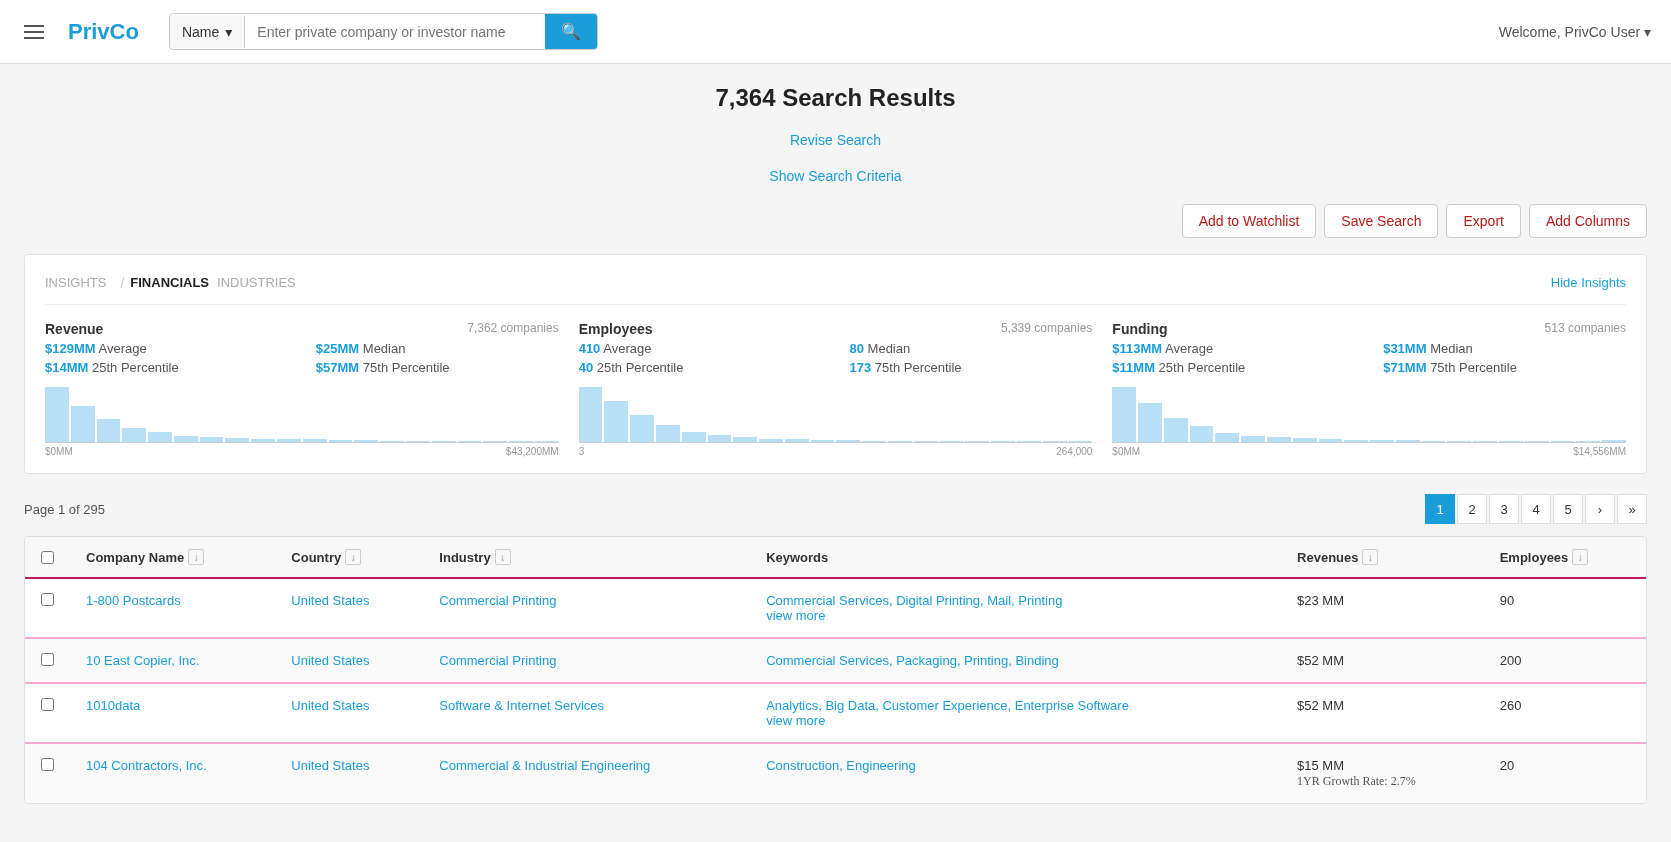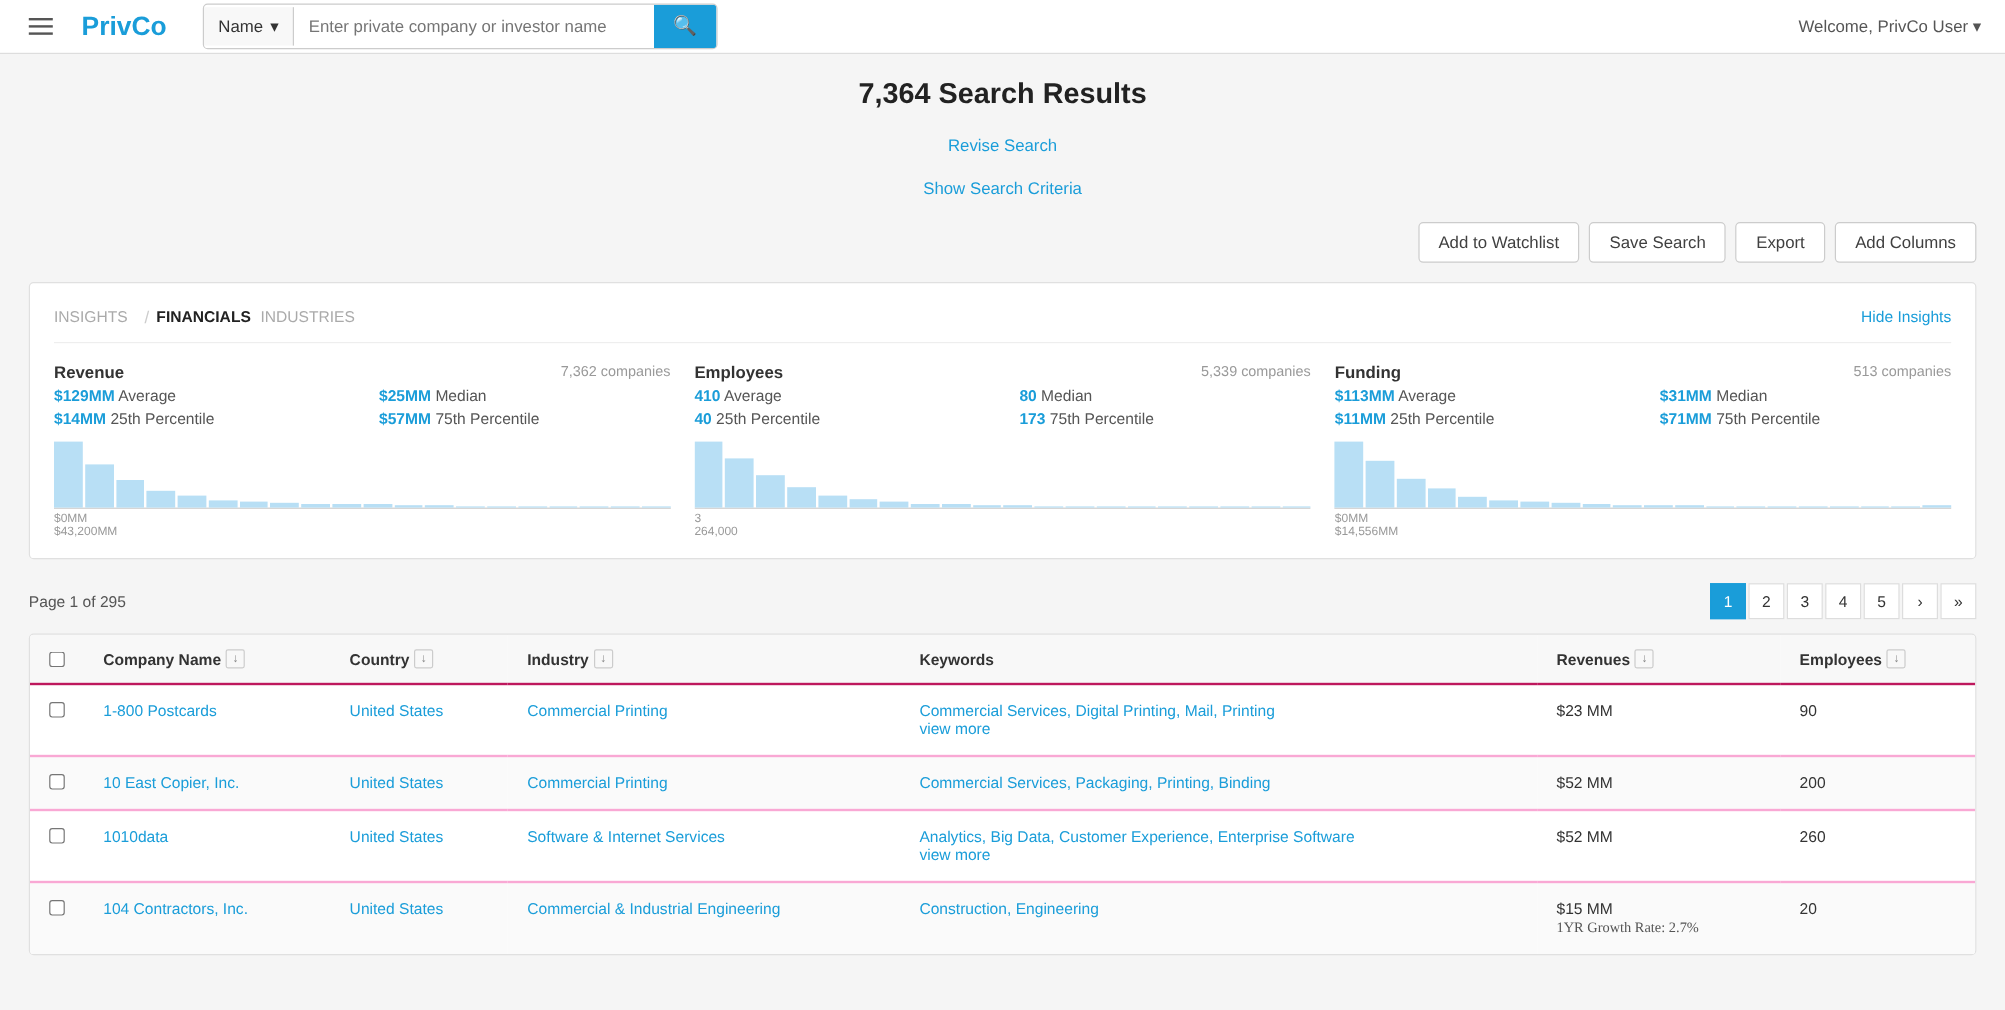--- a/index.html
+++ b/index.html
@@ -1,58 +1,58 @@
 <!DOCTYPE html>
 <html><head>
   <meta charset="utf-8">
   <style>
     * { box-sizing: border-box; margin: 0; padding: 0; }
     body { font-family: -apple-system, BlinkMacSystemFont, 'Segoe UI', Arial, sans-serif; font-size: 14px; color: #333; background: #f5f5f5; }
 
     
-    .header { background: #fff; border-bottom: 1px solid #ddd; padding: 0 20px; height: 45px; display: flex; align-items: center; gap: 20px; }
+    .header { background: #fff; border-bottom: 1px solid #ddd; padding: 0 20px; height: 64px; display: flex; align-items: center; gap: 20px; }
     .hamburger { display: flex; flex-direction: column; gap: 4px; cursor: pointer; padding: 4px; }
     .hamburger span { width: 20px; height: 2px; background: #555; display: block; }
     .logo { font-size: 22px; font-weight: 700; color: #1a9dd9; margin-right: 10px; white-space: nowrap; }
     .search-bar { display: flex; align-items: center; border: 1px solid #ccc; border-radius: 4px; overflow: hidden; flex: 0 0 auto; }
     .search-type { padding: 8px 12px; background: #f8f8f8; border-right: 1px solid #ccc; font-size: 14px; cursor: pointer; display: flex; align-items: flex-start; gap: 6px; white-space: nowrap; }
     .search-input { border: none; outline: none; padding: 8px 12px; font-size: 14px; width: 300px; color: #999; }
     .search-btn { background: #1a9dd9; border: none; padding: 8px 16px; cursor: pointer; color: #fff; font-size: 16px; }
     .header-right { margin-left: auto; color: #555; font-size: 14px; cursor: pointer; }
 
     
     .main { padding: 20px 24px; background: #f5f5f5; min-height: calc(100vh - 60px); }
 
     
     .results-header { display: flex; align-items: center; gap: 20px; margin-bottom: 16px; flex-direction: column; }
     .results-count { font-size: 24px; font-weight: 700; color: #222; }
     .link-btn { color: #1a9dd9; text-decoration: none; font-size: 14px; cursor: pointer; background: none; border: none; }
     .action-buttons { margin-left: auto; display: flex; gap: 8px; }
-    .action-btn { padding: 8px 16px; border: 1px solid #ccc; background: #fff; border-radius: 4px; cursor: pointer; font-size: 14px; color: #404040; white-space: nowrap; }
+    .action-btn { padding: 8px 16px; border: 1px solid #ccc; background: #fff; border-radius: 4px; cursor: pointer; font-size: 14px; color: #b91c1c; white-space: nowrap; }
 
     
     .insights-panel { background: #fff; border: 1px solid #e0e0e0; border-radius: 4px; padding: 16px 20px; margin-bottom: 20px; }
     .insights-tabs { display: flex; align-items: center; gap: 0; margin-bottom: 16px; border-bottom: 1px solid #eee; padding-bottom: 10px; }
     .insights-tab { font-size: 13px; color: #aaa; cursor: pointer; padding: 4px 0; margin-right: 8px; }
     .insights-tab.active { color: #222; font-weight: 700; }
     .insights-separator { color: #ccc; margin: 0 6px; }
     .hide-insights { margin-left: auto; color: #1a9dd9; font-size: 13px; cursor: pointer; }
 
     .insights-grid { display: grid; grid-template-columns: 1fr 1fr 1fr; gap: 20px; }
     .insight-section { }
     .insight-title { font-size: 14px; font-weight: 600; color: #333; margin-bottom: 4px; display: flex; justify-content: space-between; }
     .insight-count { font-size: 12px; color: #999; font-weight: 400; }
     .insight-stats { display: grid; grid-template-columns: 1fr 1fr; gap: 4px 28px; margin-bottom: 8px; }
     .stat-item { font-size: 13px; color: #555; }
     .stat-value { color: #1a9dd9; font-weight: 600; }
     
     
     .mini-chart { height: 60px; display: flex; align-items: flex-end; gap: 2px; border-bottom: 1px solid #ccc; margin-top: 6px; position: relative; }
     .mini-chart-bar { background: #b8dff5; flex: 1; min-width: 4px; }
-    .chart-labels { display: flex; justify-content: space-between; margin-top: 3px; flex-direction: column; }
+    .chart-labels { display: flex; justify-content: space-between; margin-top: 3px; }
     .chart-label { font-size: 10px; color: #999; }
 
     
     .pagination-row { display: flex; align-items: center; justify-content: space-between; margin-bottom: 12px; }
     .page-info { font-size: 13px; color: #555; }
     .pagination { display: flex; gap: 2px; }
     .page-btn { width: 30px; height: 30px; border: 1px solid #ddd; background: #fff; cursor: pointer; font-size: 13px; display: flex; align-items: center; justify-content: center; color: #333; }
     .page-btn.active { background: #1a9dd9; color: #fff; border-color: #1a9dd9; }
 
     

